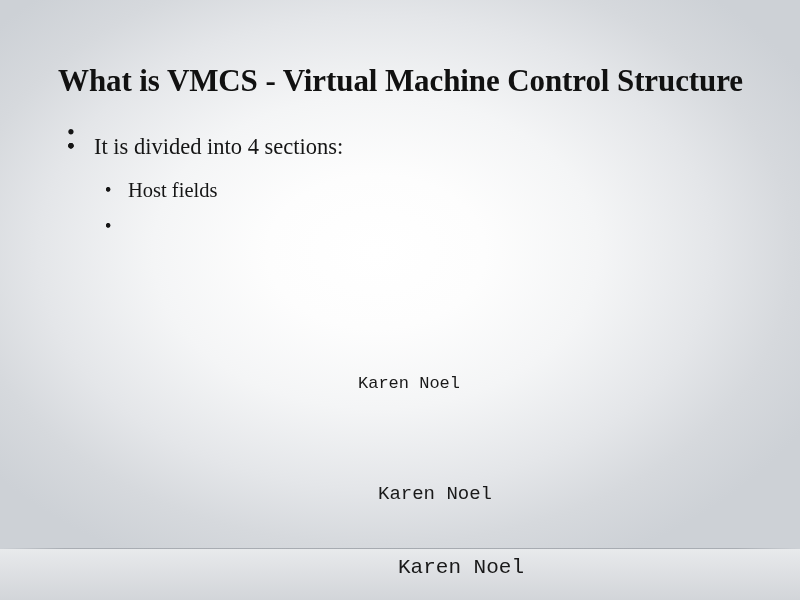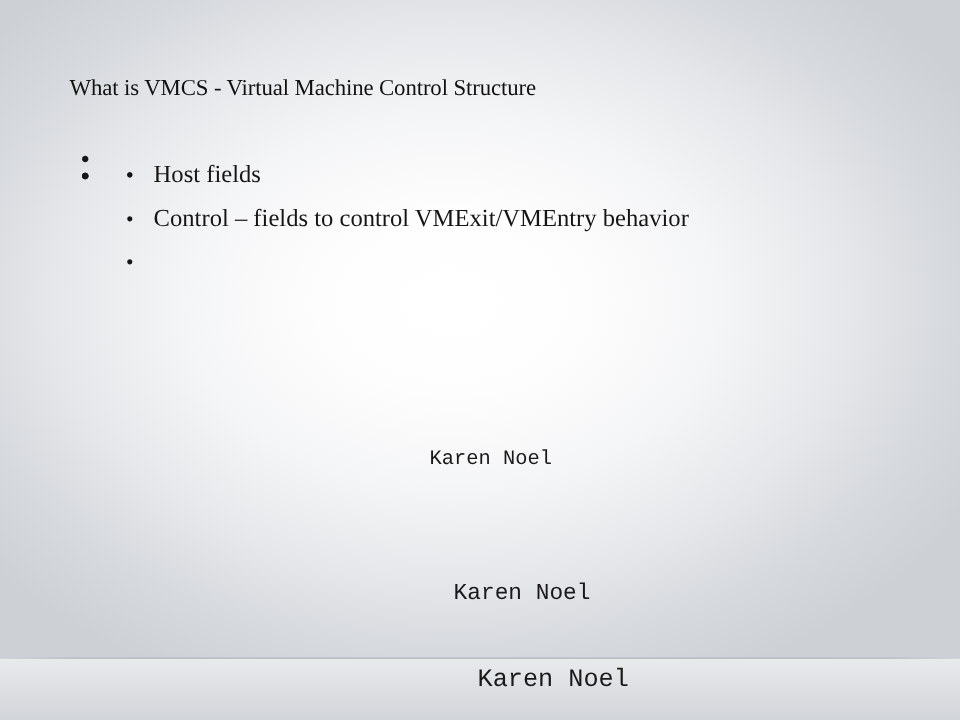--- a/index.html
+++ b/index.html
@@ -25,22 +25,22 @@
     color: #1a1a1a;
     -webkit-font-smoothing: antialiased;
   }
 
   
   #title {
     position: absolute;
     left: 58px;
     top: 63px;
     width: 690px;
-    font-size: 19px;
-    font-weight: normal;
+    font-size: 31px;
+    font-weight: bold;
     letter-spacing: -0.1px;
     color: #111111;
     white-space: nowrap;
   }
 
   
   #body {
     position: absolute;
     left: 60px;
     top: 118px;
@@ -130,33 +130,33 @@
     <div class="bullet-l1">
       <span class="dot">•</span>
     </div>
 
     <div class="bullet-l1">
       <span class="dot">•</span>
     </div>
 
     <div class="bullet-l1">
       <span class="dot">•</span>
+      <span>It is divided into 4 sections:</span>
     </div>
 
     <div class="sublist">
       <div class="bullet-l2">
         <span class="dot">•</span>
       </div>
       <div class="bullet-l2">
         <span class="dot">•</span>
         <span>Host fields</span>
       </div>
       <div class="bullet-l2">
         <span class="dot">•</span>
-        <span>Control – fields to control VMExit/VMEntry behavior</span>
       </div>
       <div class="bullet-l2">
         <span class="dot">•</span>
       </div>
     </div>
 
   </div>
 
   <div class="overlay-name" id="overlay-name-1">Karen Noel</div>
   <div class="overlay-name" id="overlay-name-2">Karen Noel</div>

